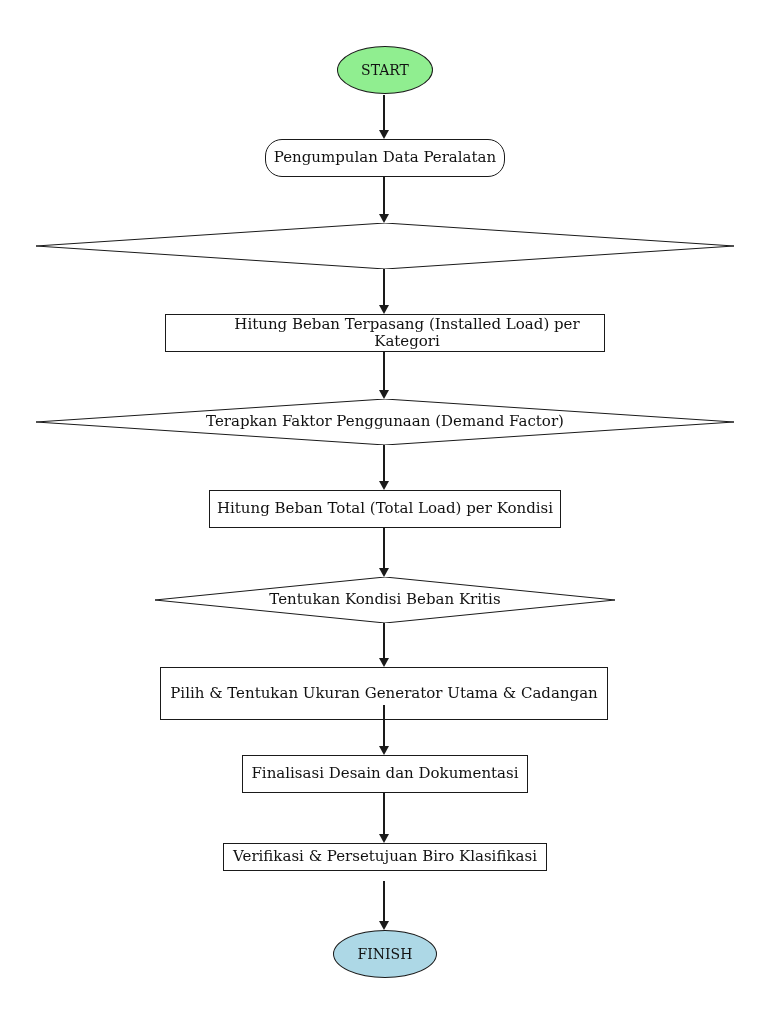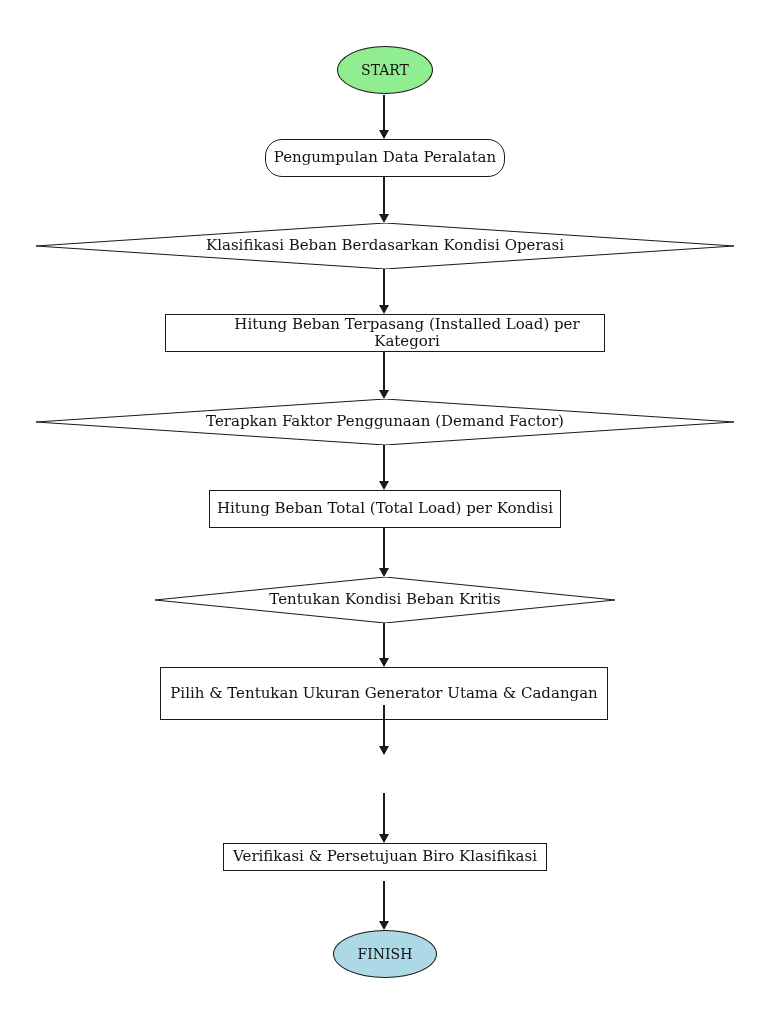--- a/index.html
+++ b/index.html
@@ -70,21 +70,20 @@
   <div class="arrow" style="left:383px; top:95px; height:35px;"></div>
 
   <div class="node process" style="left:265px; top:139px; width:240px; height:38px;border-radius:17px;">Pengumpulan Data Peralatan</div>
 
   <div class="arrow" style="left:383px; top:177px; height:37px;"></div>
 
   <div class="node decision" style="left:36px; top:223px; width:698px; height:46px;">
     <svg viewBox="0 0 200 50" preserveAspectRatio="none">
       <polygon points="100,0 200,25 100,50 0,25" fill="#ffffff" stroke="#1a1a1a" stroke-width="1" vector-effect="non-scaling-stroke"></polygon>
     </svg>
-    <span class="label">Klasifikasi Beban Berdasarkan Kondisi Operasi</span>
   </div>
 
   <div class="arrow" style="left:383px; top:269px; height:36px;"></div>
 
   <div class="node process" style="left:165px; top:314px; width:440px; height:38px;padding-left:44px;">Hitung Beban Terpasang (Installed Load) per Kategori</div>
 
   <div class="arrow" style="left:383px; top:352px; height:38px;"></div>
 
   <div class="node decision" style="left:36px; top:399px; width:698px; height:46px;justify-content:center;">
     <svg viewBox="0 0 200 50" preserveAspectRatio="none">
@@ -105,20 +104,21 @@
     </svg>
     <span class="label">Tentukan Kondisi Beban Kritis</span>
   </div>
 
   <div class="arrow" style="left:383px; top:623px; height:35px;"></div>
 
   <div class="node process" style="left:160px; top:667px; width:448px; height:53px;">Pilih &amp; Tentukan Ukuran Generator Utama &amp; Cadangan</div>
 
   <div class="arrow" style="left:383px; top:705px; height:41px;"></div>
 
+  <div class="node process" style="left:242px; top:755px; width:286px; height:38px;">Finalisasi Desain dan Dokumentasi</div>
 
   <div class="arrow" style="left:383px; top:793px; height:41px;"></div>
 
   <div class="node process" style="left:223px; top:843px; width:324px; height:28px;">Verifikasi &amp; Persetujuan Biro Klasifikasi</div>
 
   <div class="arrow" style="left:383px; top:881px; height:40px;"></div>
 
   <div class="node terminator" style="left: 333px; top: 930px; width: 104px; height: 48px; background-color: rgb(173, 216, 230); text-align: center;">FINISH</div>
 
 </div>

